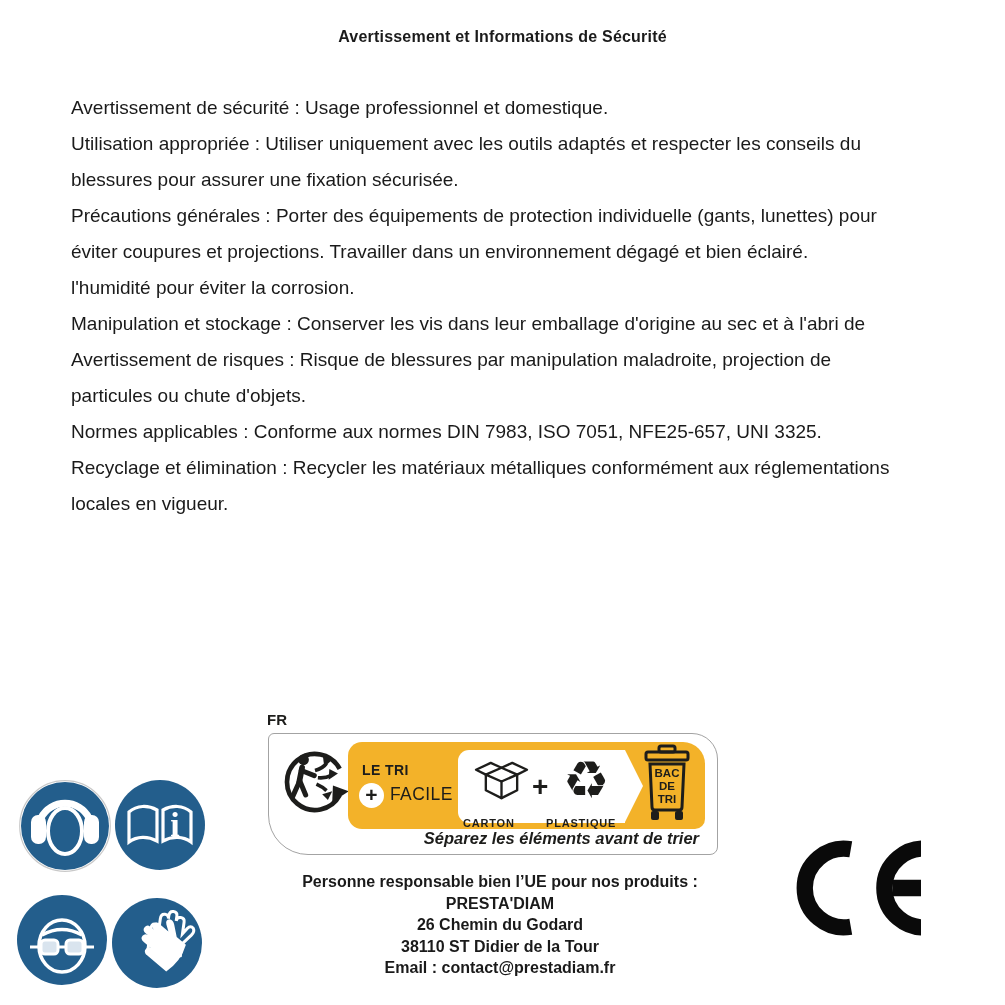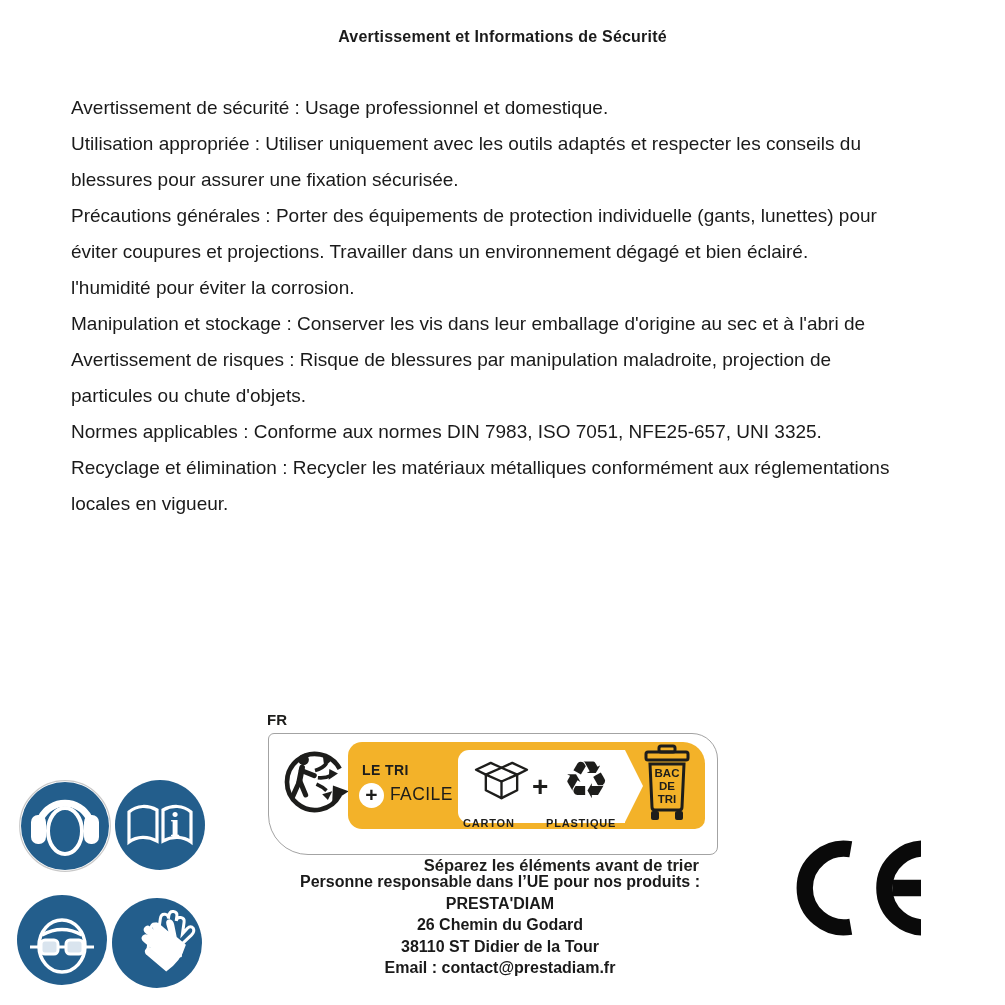--- a/index.html
+++ b/index.html
@@ -34,22 +34,22 @@
                border-top:36.5px solid transparent;border-bottom:36.5px solid transparent;border-left:18px solid #fff;}
   .carton-icon{position:absolute;left:124px;top:15px;width:59px;height:47px;color:var(--ink,#1d1d1b);}
   .mat-label{position:absolute;top:60px;font-size:11px;font-weight:bold;letter-spacing:.8px;color:var(--ink,#1d1d1b);margin-top:15px;}
   .carton-label{left:115px;width:72px;}
   .plastique-label{left:198px;width:86px;}
   .mat-plus{position:absolute;left:184px;top:31px;font-size:28px;font-weight:bold;color:var(--ink,#1d1d1b);line-height:28px;}
   .recycle-glyph{position:absolute;left:215px;top:12px;font-size:52px;line-height:52px;color:var(--ink,#1d1d1b);
                  font-family:"DejaVu Sans",sans-serif;}
   .bin{position:absolute;left:294px;top:1px;width:50px;height:80px;color:var(--ink,#1d1d1b);}
   .bin text{font-family:"Liberation Sans",sans-serif;font-size:11.5px;font-weight:bold;fill:var(--ink,#1d1d1b);}
-  .separez{position:absolute;right:18px;top:95px;font-size:16.5px;font-weight:bold;
-           color:var(--ink,#1d1d1b);white-space:nowrap;margin-top:27px;}
+  .separez{position:absolute;right:18px;top:95px;font-size:16.5px;font-weight:bold;font-style:italic;
+           color:var(--ink,#1d1d1b);white-space:nowrap;}
 
   .address{position:absolute;left:240px;top:871px;width:520px;text-align:center;}
   .address-line{font-size:16px;font-weight:bold;line-height:21.6px;color:#1a1a1a;white-space:nowrap;}
 
   .ce-mark{position:absolute;left:796px;top:840px;width:142px;height:96px;}
   .ce-mark path{stroke:#0a0a0a;fill:none;}
 </style>
 </head>
 <body>
 
@@ -163,21 +163,21 @@
         <text x="25" y="34" text-anchor="middle">BAC</text>
         <text x="25" y="47" text-anchor="middle">DE</text>
         <text x="25" y="60" text-anchor="middle">TRI</text>
       </svg>
     </div>
 
     <div class="separez">Séparez les éléments avant de trier</div>
   </div>
 
   <div class="address">
-      <div class="address-line">Personne responsable dans l’UE pour nos produits :</div>
+      <div class="address-line">Personne responsable bien l’UE pour nos produits :</div>
       <div class="address-line">PRESTA'DIAM</div>
       <div class="address-line">26 Chemin du Godard</div>
       <div class="address-line">38110 ST Didier de la Tour</div>
       <div class="address-line">Email : contact@prestadiam.fr</div>
     </div>
 
   <svg class="ce-mark" viewBox="0 0 148 100">
     <path d="M57.1 9.6 A41 41 0 1 0 57.1 90.4" stroke-width="17"></path>
     <path d="M140.1 9.6 A41 41 0 1 0 140.1 90.4" stroke-width="17"></path>
     <path d="M100.5 50 H133.5" stroke-width="17"></path>

